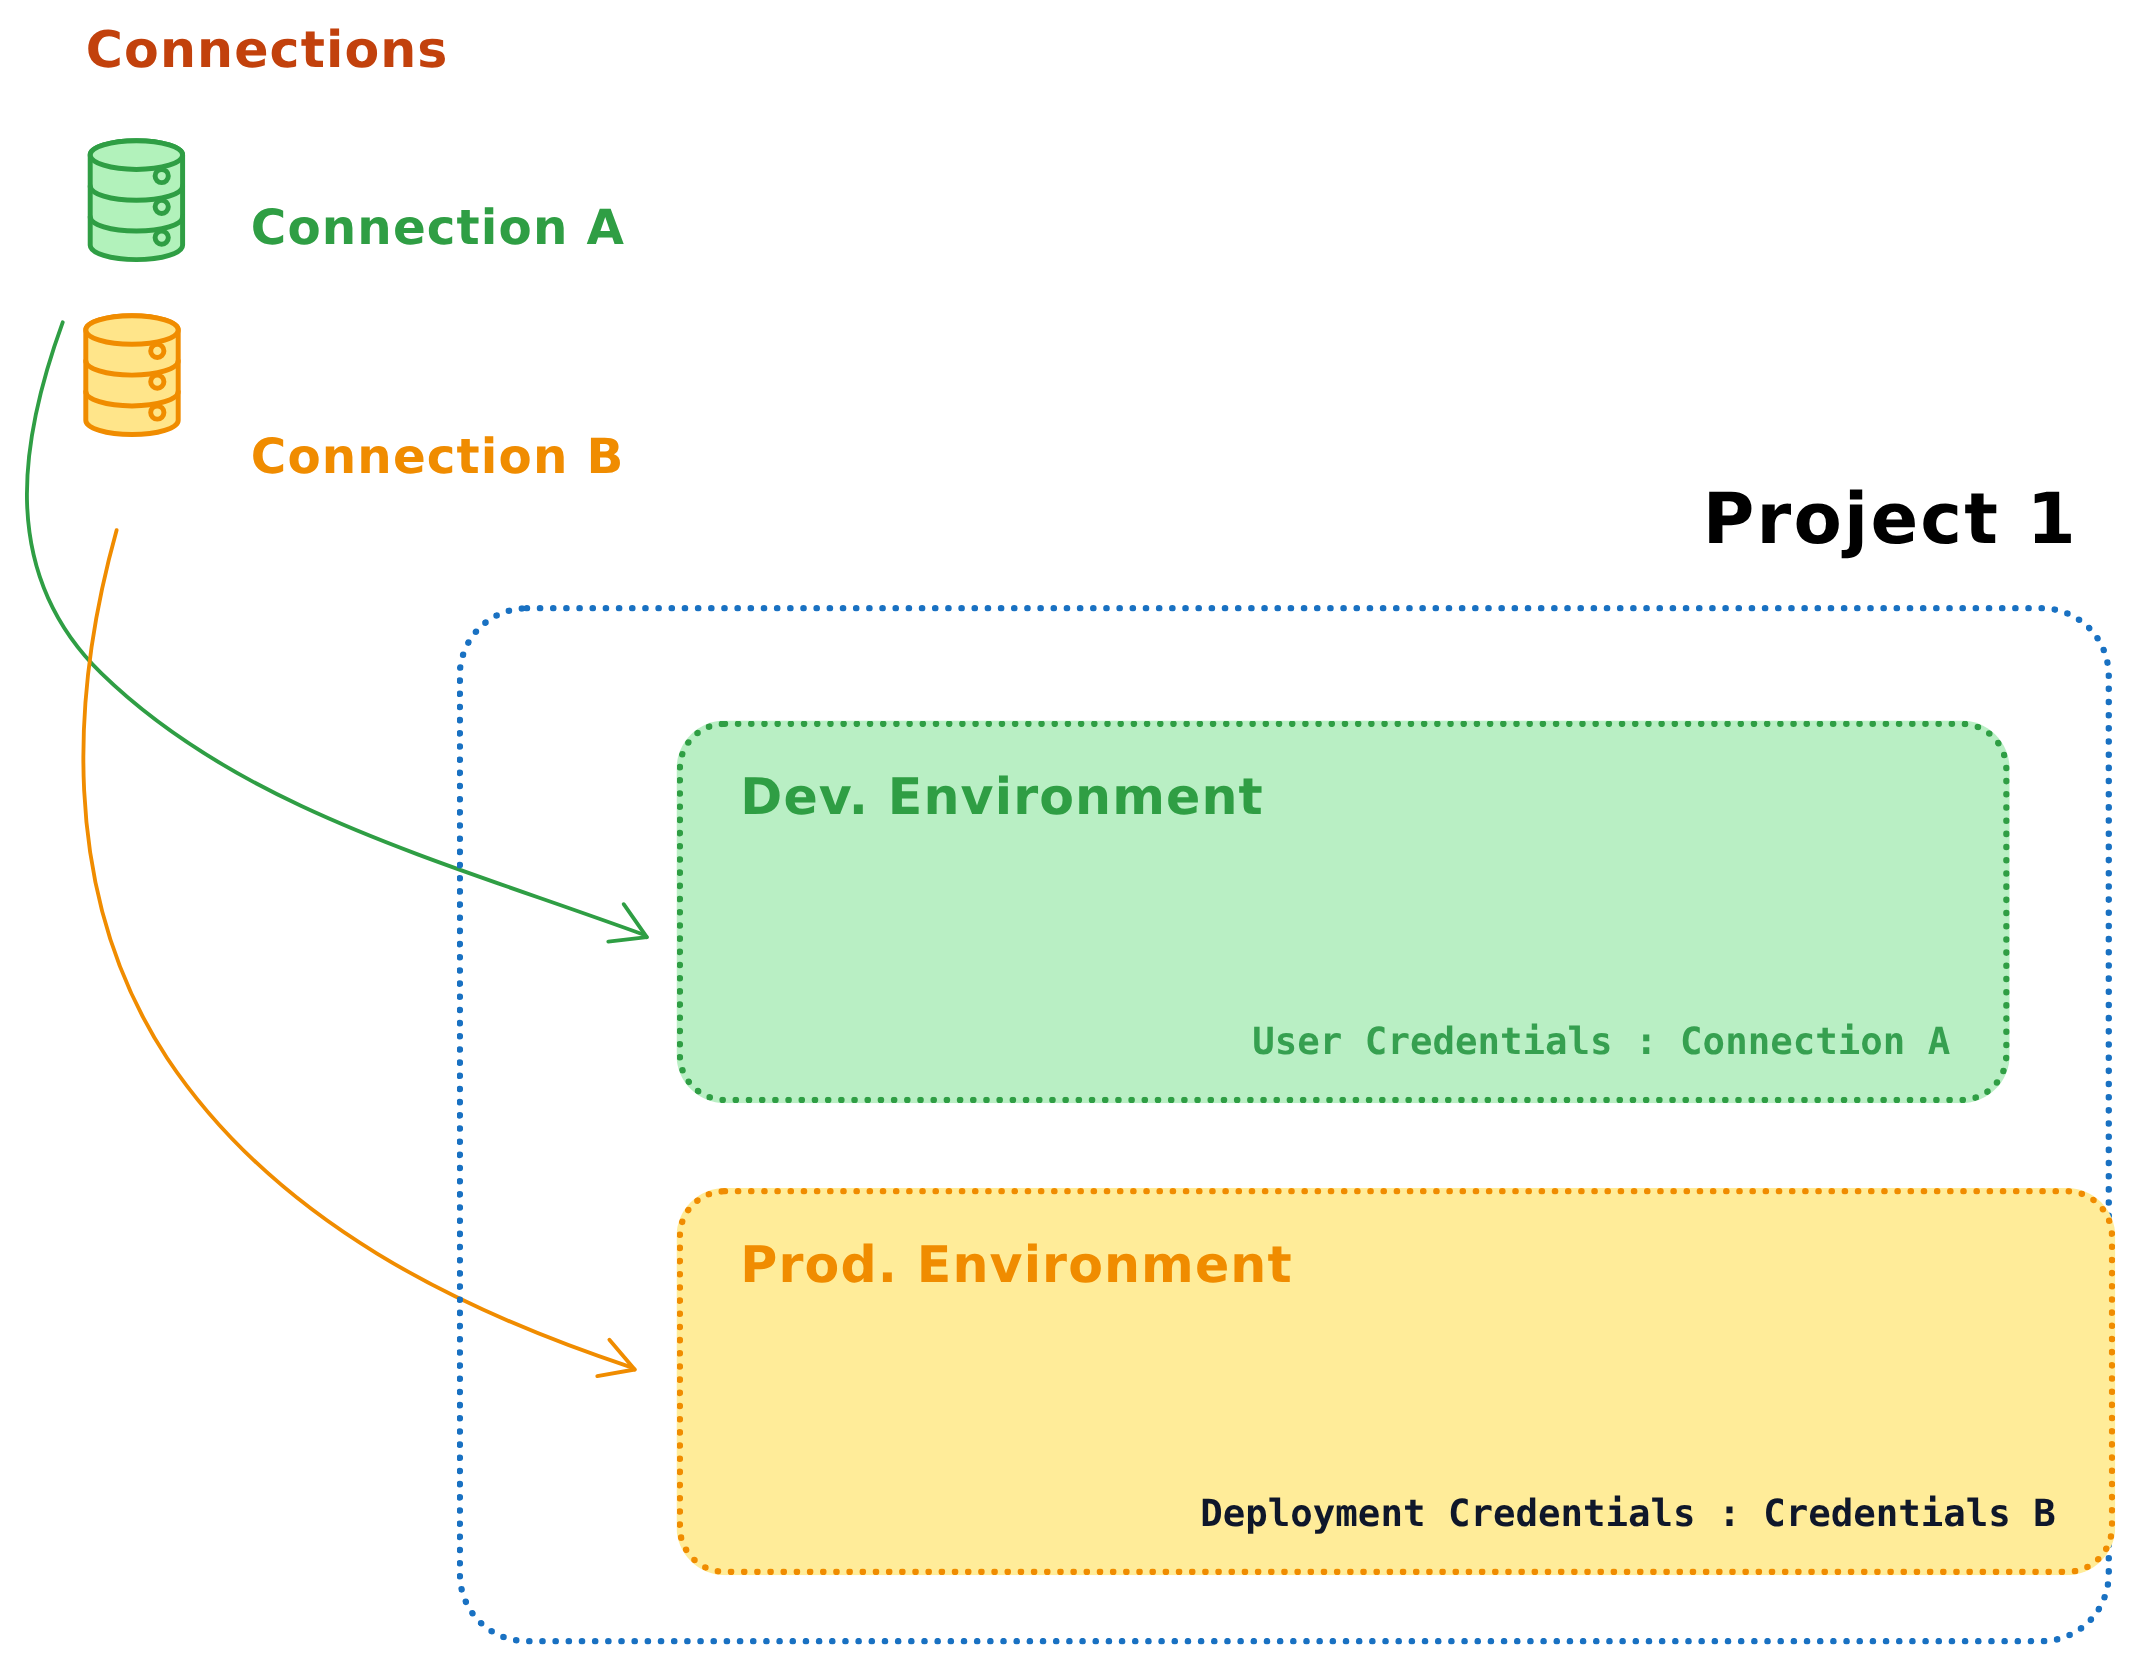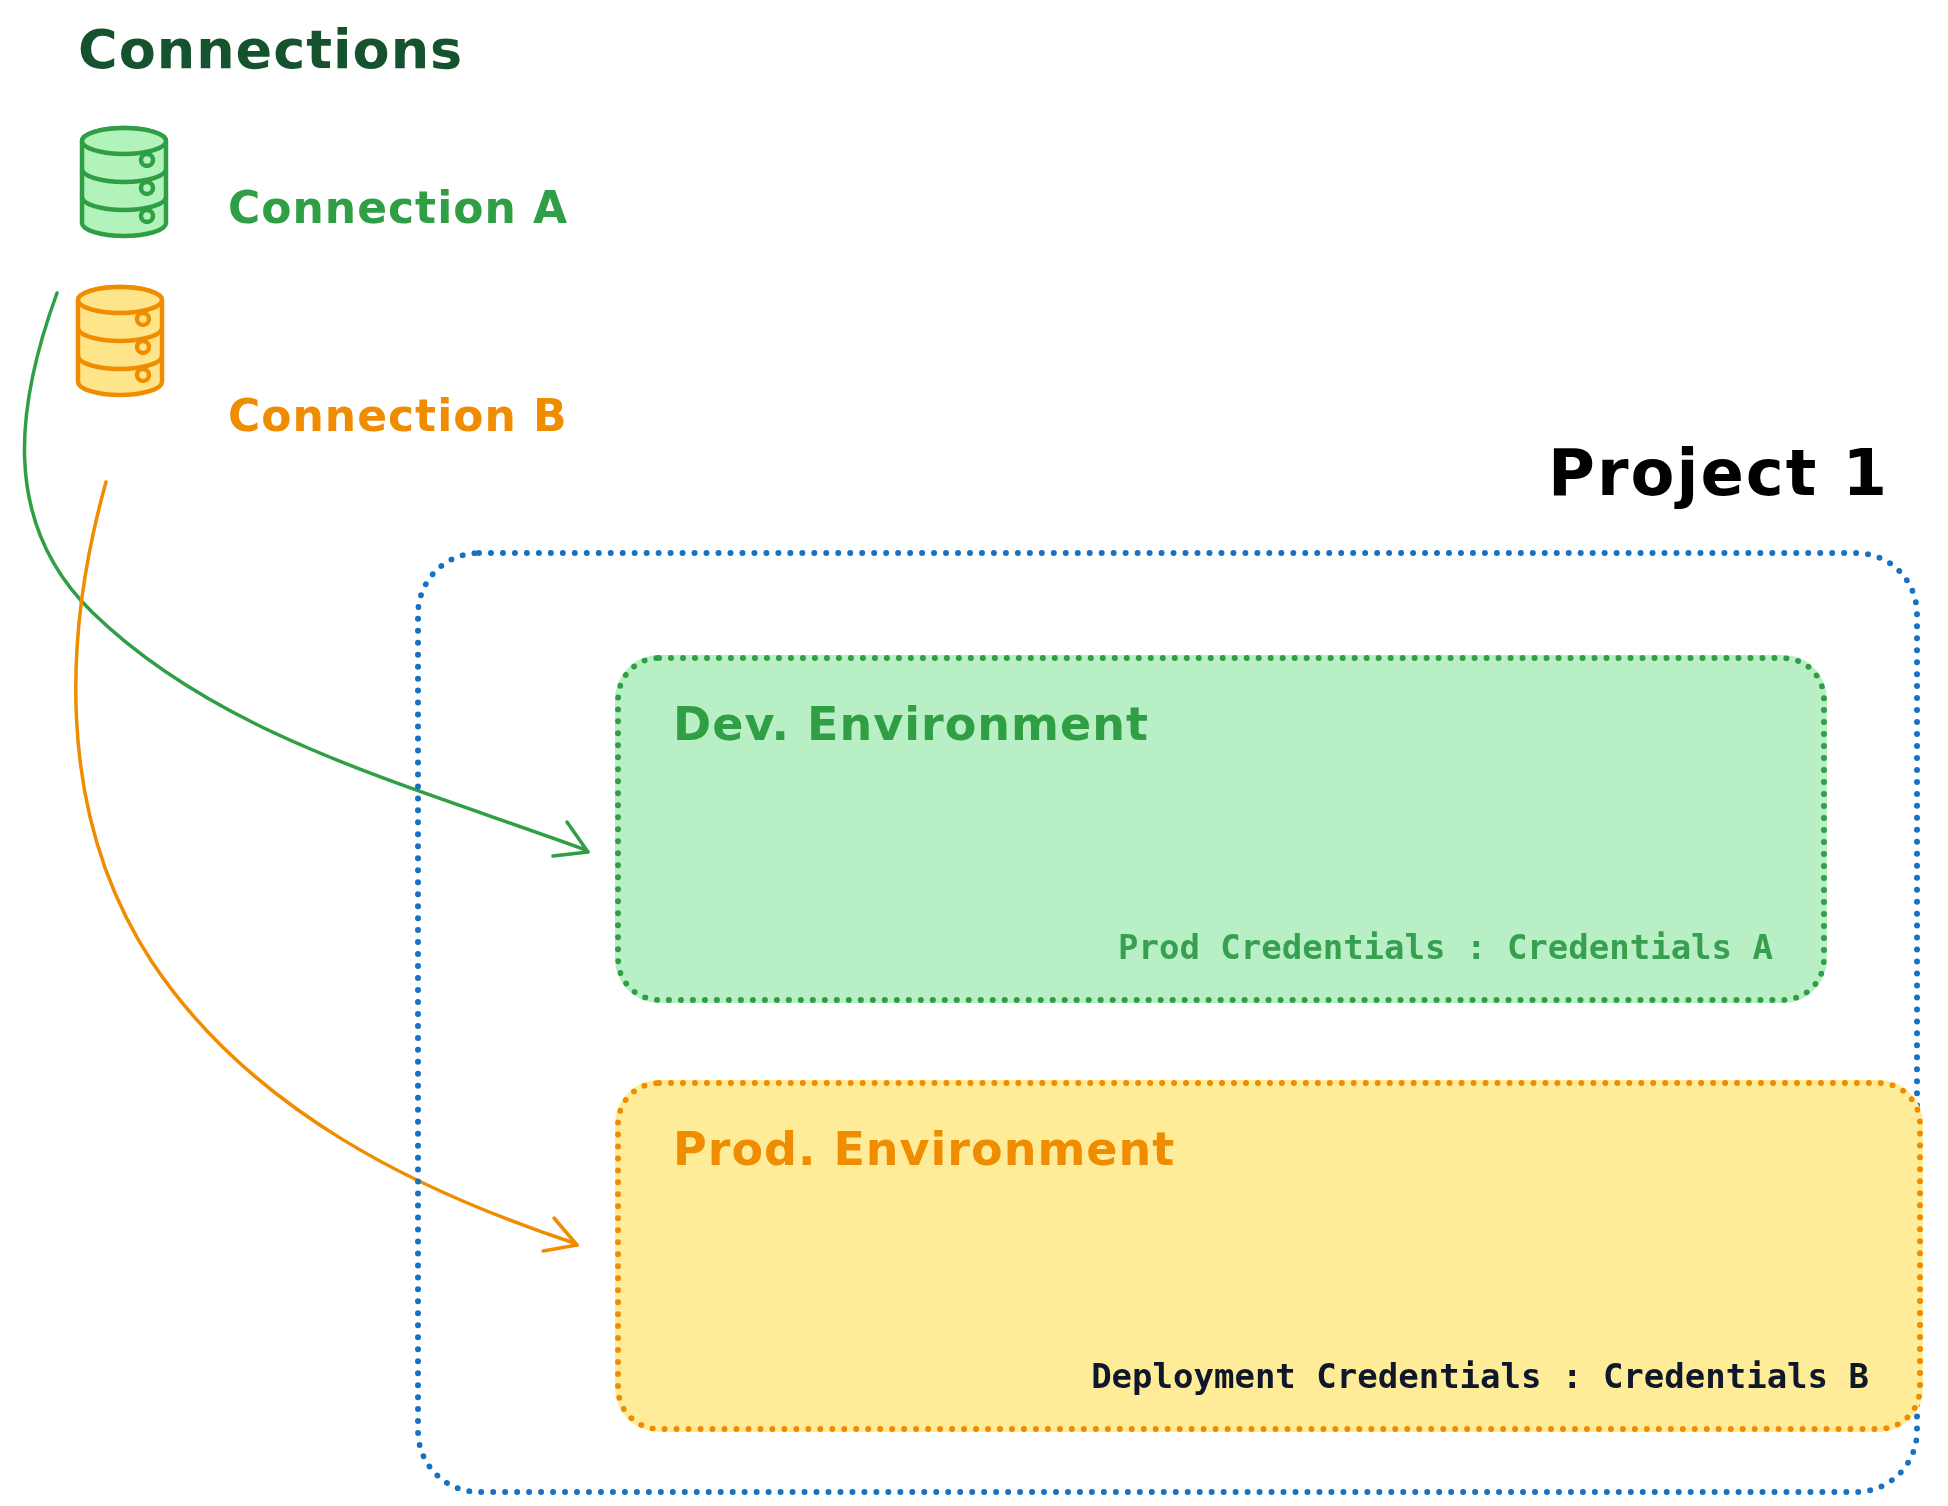--- a/index.html
+++ b/index.html
@@ -20,24 +20,24 @@
     left: 0;
     top: 0;
     width: 1948px;
     height: 1506px;
     pointer-events: none;
   }
   .diagram-title {
     position: absolute;
     left: 78px;
     top: 18px;
-    font-size: 54px;
+    font-size: 46px;
     font-weight: 700;
     letter-spacing: 1px;
-    color: #14532d;
+    color: #c2410c;
   }
   .conn-label {
     position: absolute;
     font-size: 44px;
     font-weight: 600;
     letter-spacing: 1px;
     white-space: nowrap;
   }
   .conn-label.a {
     left: 228px;
@@ -160,21 +160,21 @@
   <div class="conn-label b">Connection B</div>
 
   <div class="conn-label a">Connection A</div>
 
   <div class="project-title">Project 1</div>
 
   <div class="project-box"></div>
 
   <div class="env-box dev">
     <div class="env-name">Dev. Environment</div>
-    <div class="env-credentials">Prod Credentials : Credentials A</div>
+    <div class="env-credentials">User Credentials : Connection A</div>
   </div>
 
   <div class="env-box prod">
     <div class="env-name">Prod. Environment</div>
     <div class="env-credentials">Deployment Credentials : Credentials B</div>
   </div>
 
 </div>
 
 </body></html>

